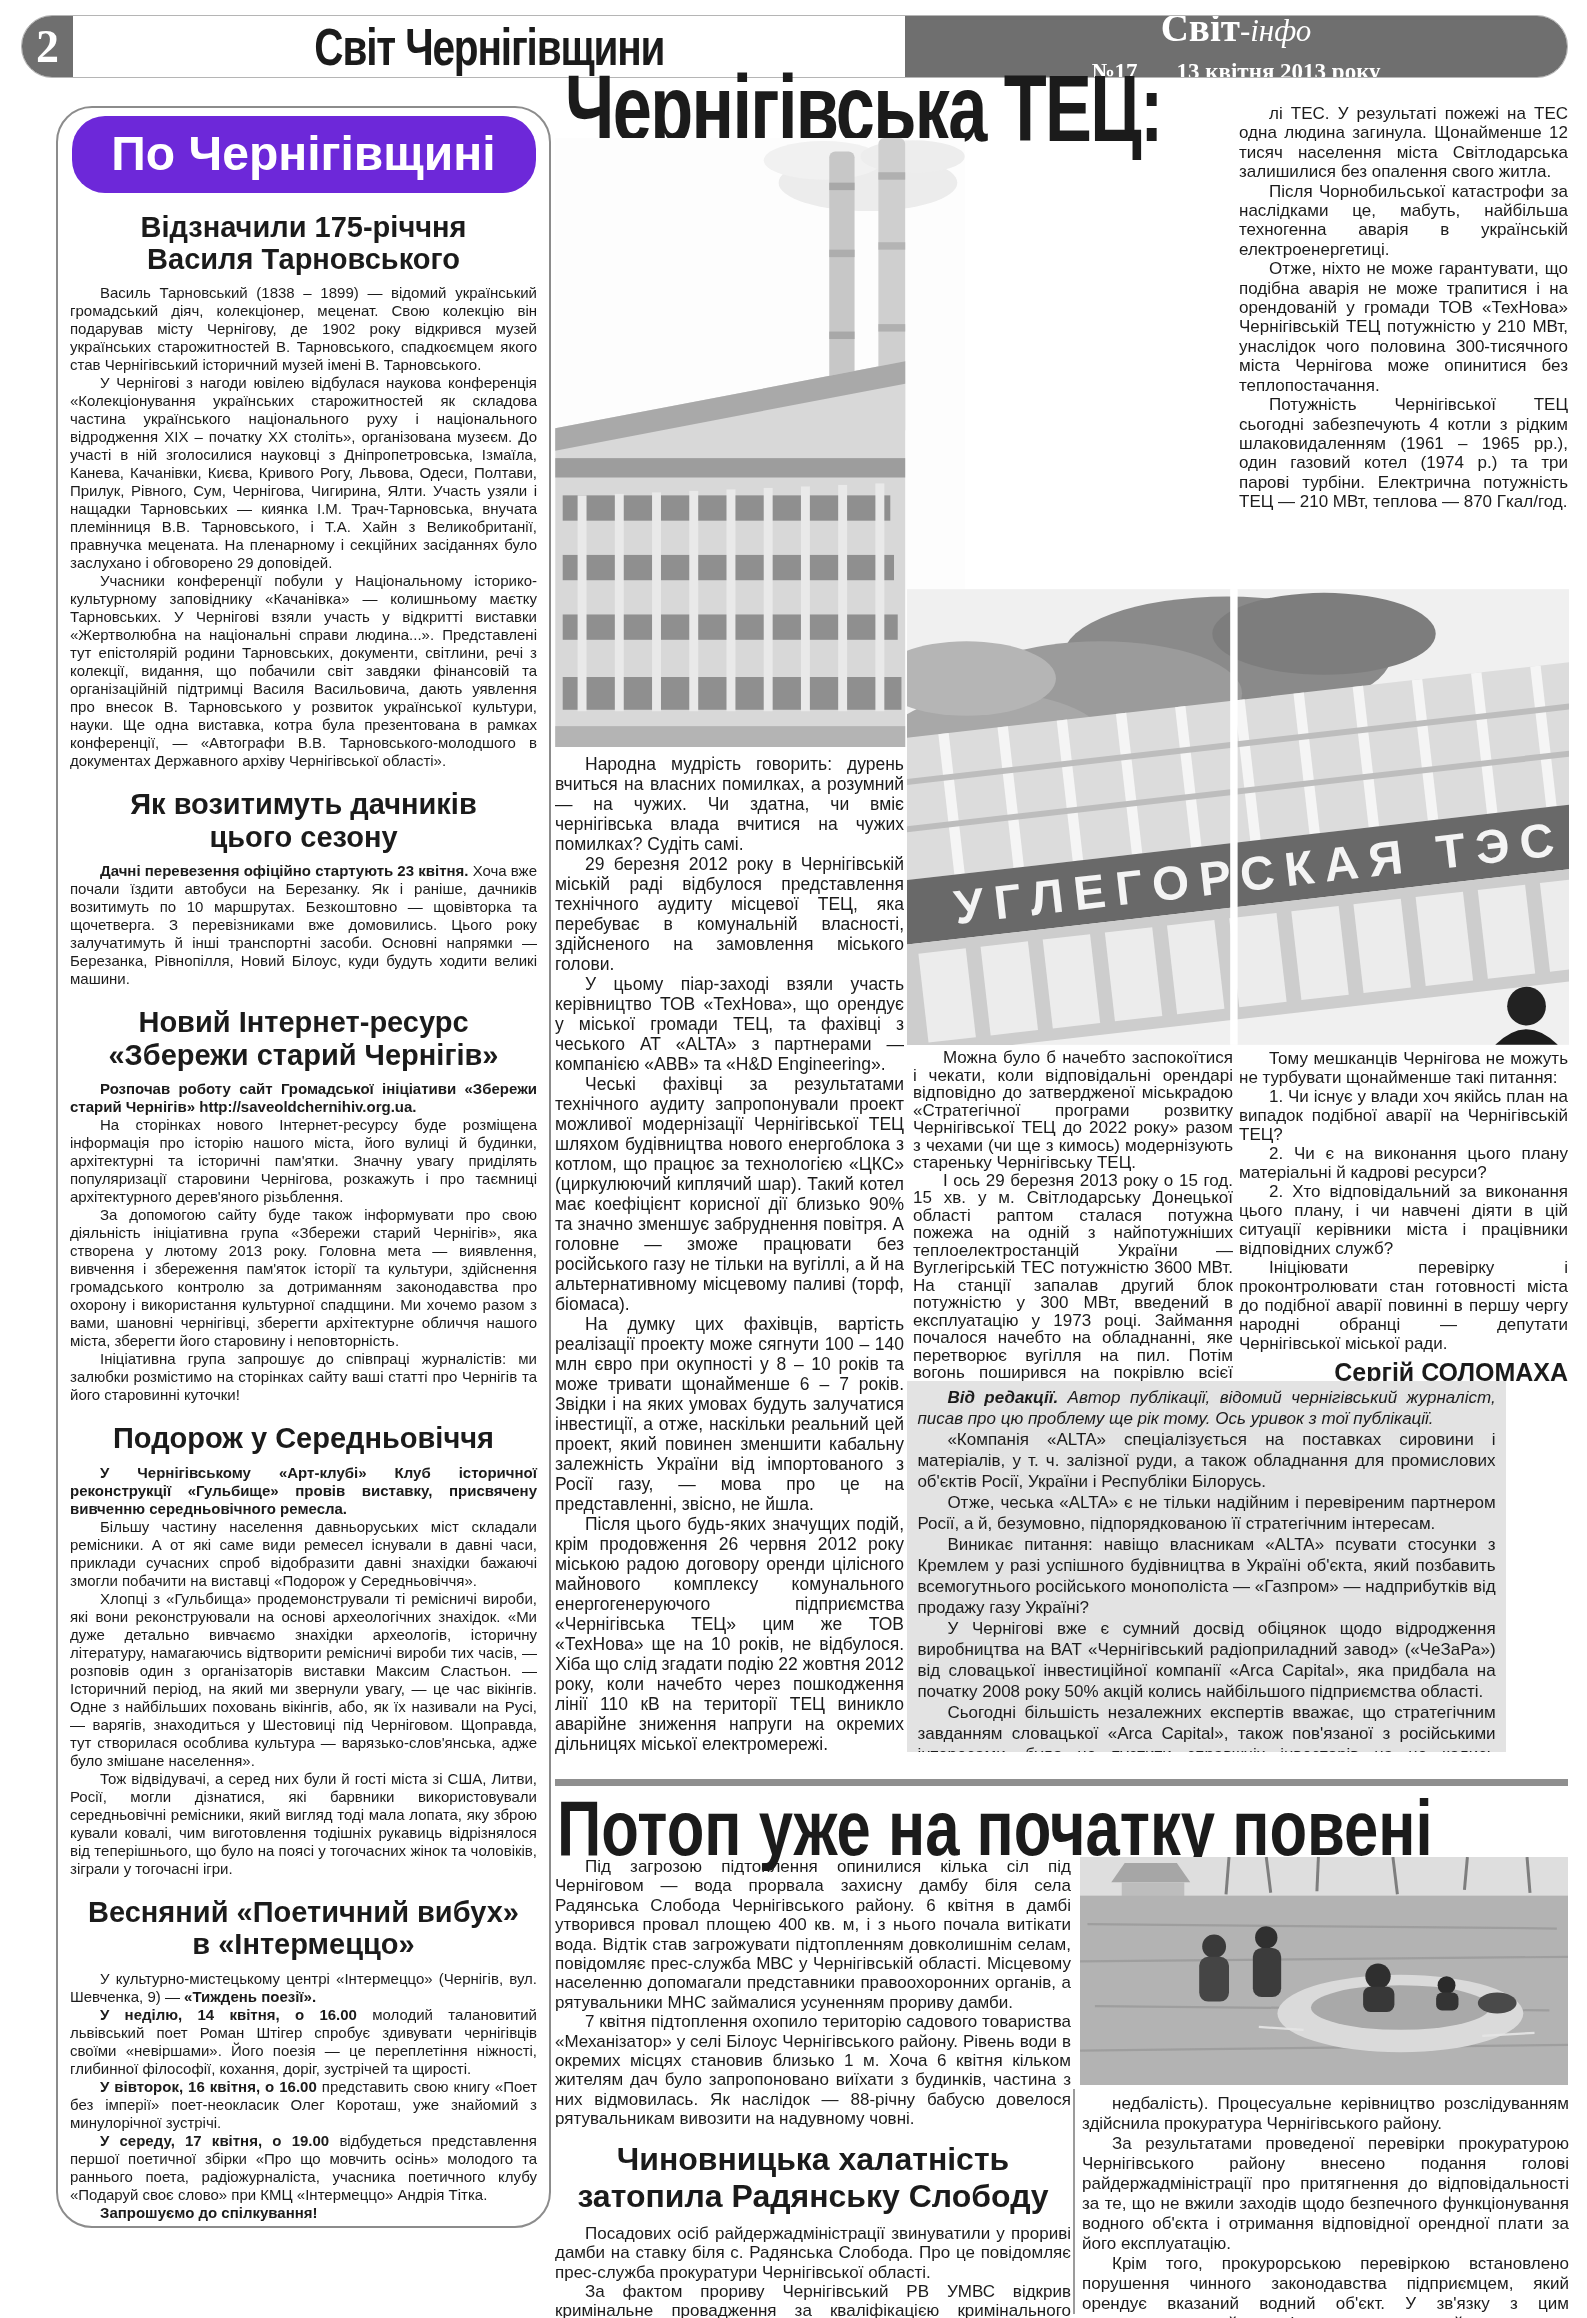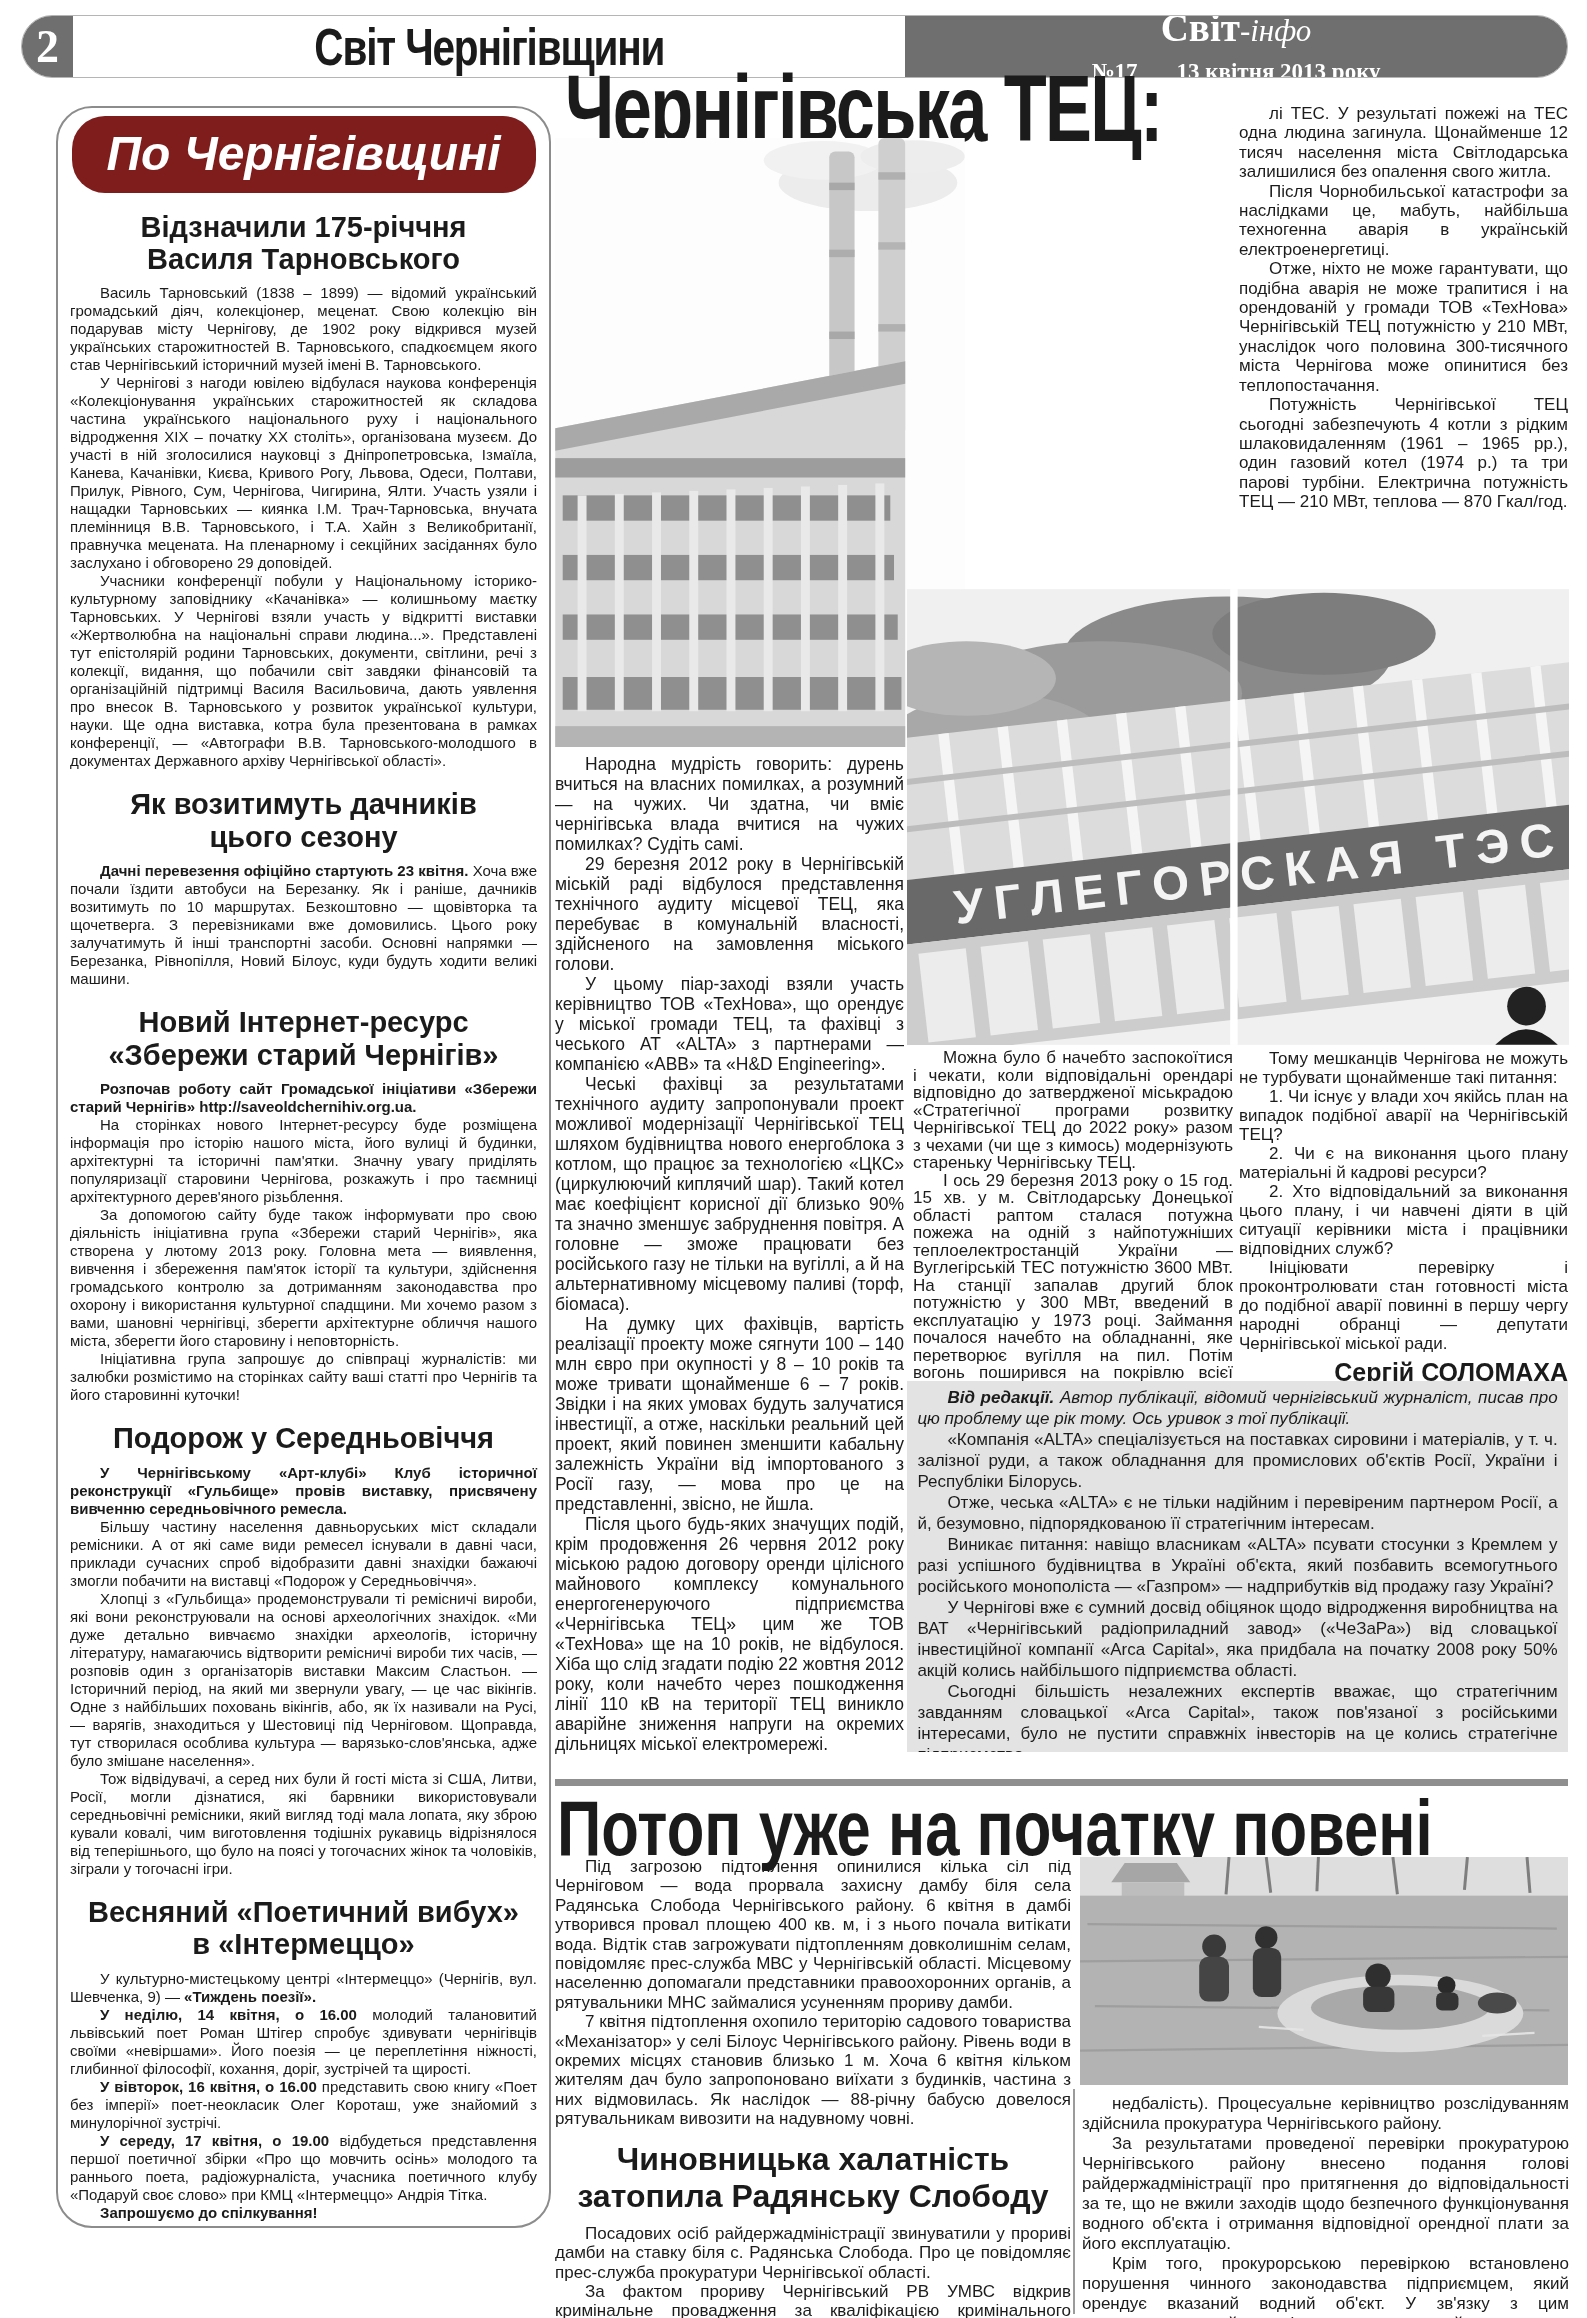--- a/index.html
+++ b/index.html
@@ -18,36 +18,36 @@
   .hbrand{width:662px;flex:0 0 auto;background:#6f6f6f;color:#fff;text-align:center;
           font-family:"Liberation Serif",serif;display:flex;flex-direction:column;justify-content:center;}
   .b1{font-size:39px;font-weight:bold;line-height:1.02;}
   .scr{font-style:italic;font-size:31px;font-weight:normal;}
   .b2{font-size:23px;font-weight:bold;display:flex;justify-content:center;gap:39px;line-height:1.1;margin-top:11px;}
 
   
   .left-box{left:56px;top:106px;width:495px;height:2122px;border:2.2px solid #8c8c8c;
             border-radius:36px;box-sizing:border-box;padding:0 12px;overflow:hidden;
             font-size:15px;line-height:18px;}
-  .shead{background:#7f1d1d;border-radius:33px;color:#fff;font-weight:bold;font-size:48px;
-         display:flex;align-items:center;justify-content:center;height:77px;margin:7.5px 1.5px 4.5px;font-style:italic;}
+  .shead{background:#6d28d9;border-radius:33px;color:#fff;font-weight:bold;font-size:48px;
+         display:flex;align-items:center;justify-content:center;height:77px;margin:7.5px 1.5px 4.5px;}
   .lt{font-weight:bold;text-align:center;white-space:pre-line;font-size:29px;line-height:1.12;
       margin:18px 0 9px;text-indent:0;}
 
   
   .mh{font-size:95px;font-weight:bold;transform:scaleX(.74);transform-origin:0 0;
       white-space:nowrap;letter-spacing:-2.2px;line-height:1;}
   .ms{font-size:55px;font-weight:600;line-height:1.32;white-space:pre-line;letter-spacing:-0.7px;}
   .c1{font-size:17.5px;line-height:20px;}
   .c2{font-size:17px;line-height:17.5px;}
   .c3{font-size:17px;line-height:19.4px;}
   .c3b{font-size:17px;line-height:19px;}
   .auth{text-align:right;font-weight:bold;font-size:25px;margin-top:10.4px;text-indent:0;}
 
-  .ebox{left:907px;top:1381px;width:661px;height:371px;background:#e3e3e3;box-sizing:border-box;
+  .ebox{left:907px;top:1381px;width:599px;height:371px;background:#e3e3e3;box-sizing:border-box;
         padding:6px 10.4px 4.5px;font-size:17px;line-height:21px;overflow:hidden;}
   .ebox .intro{font-style:italic;}
   .lbl{font-weight:bold;font-style:italic;}
 
   .divider{left:555px;top:1779px;width:1013px;height:6.7px;background:#8f8f8f;}
   .vrule{width:1.5px;background:#9b9b9b;}
 
   
   .fh{font-size:77px;font-weight:bold;transform:scaleX(.80);transform-origin:0 0;
       white-space:nowrap;line-height:1;}

